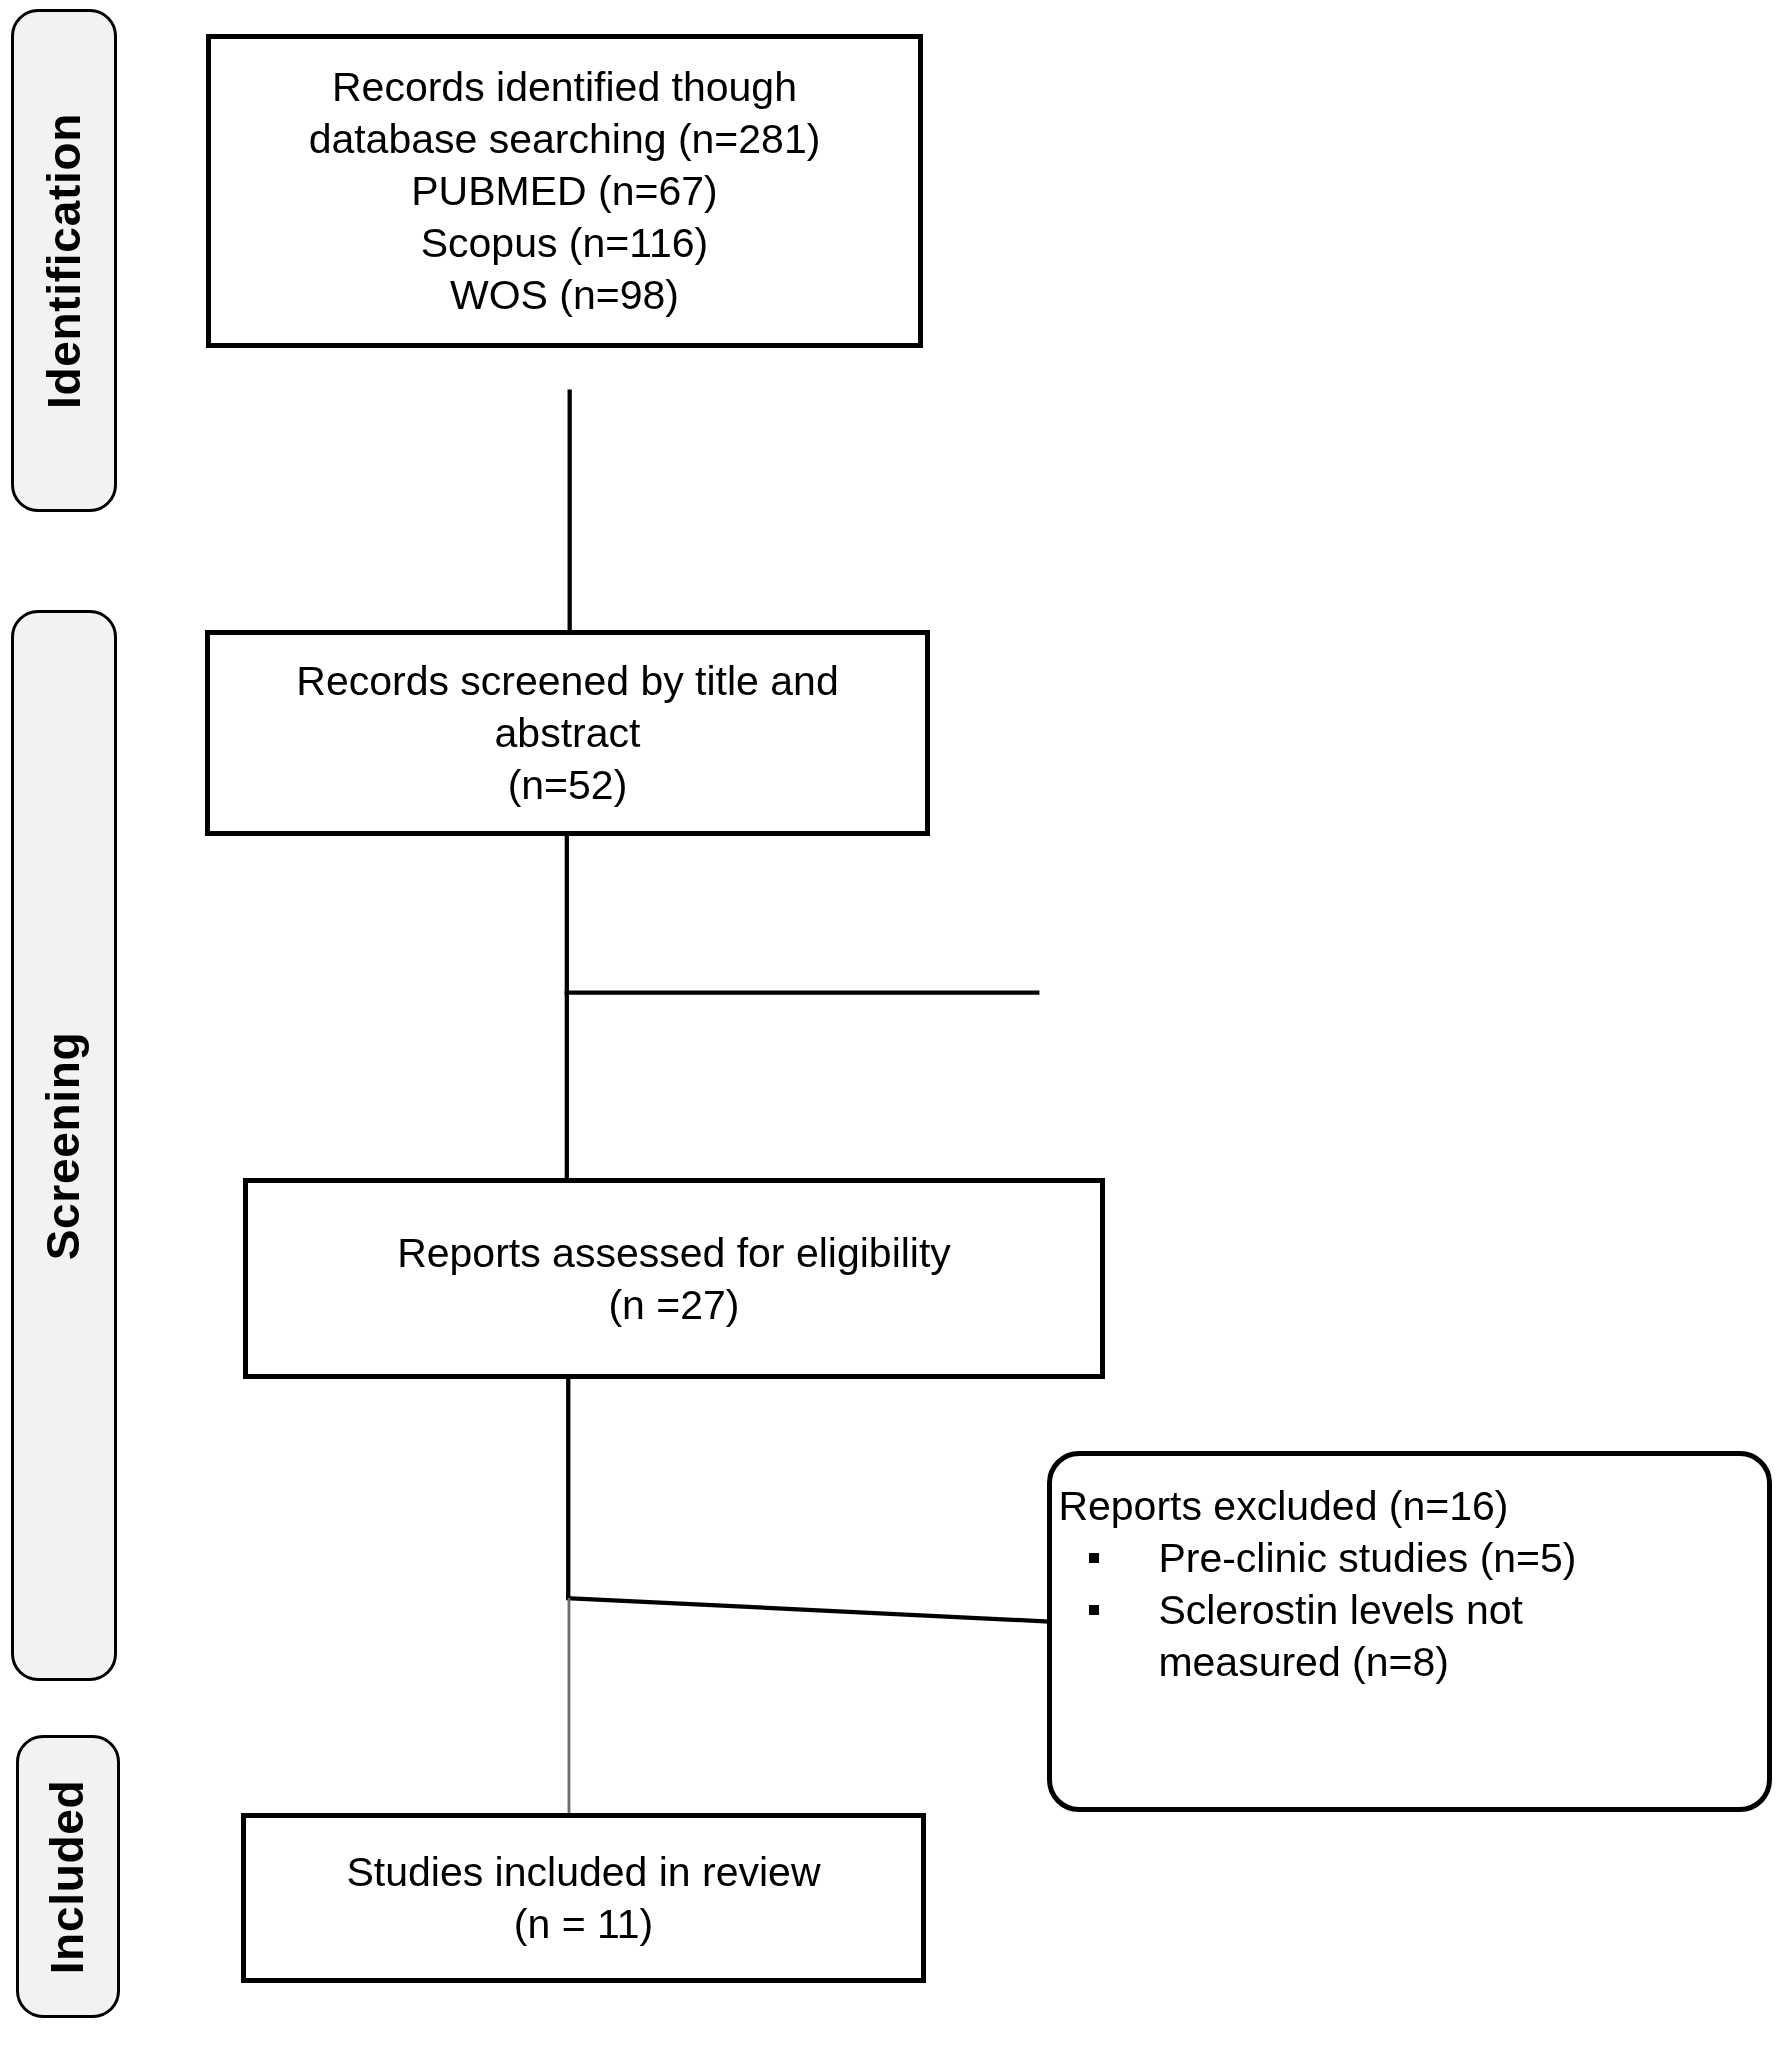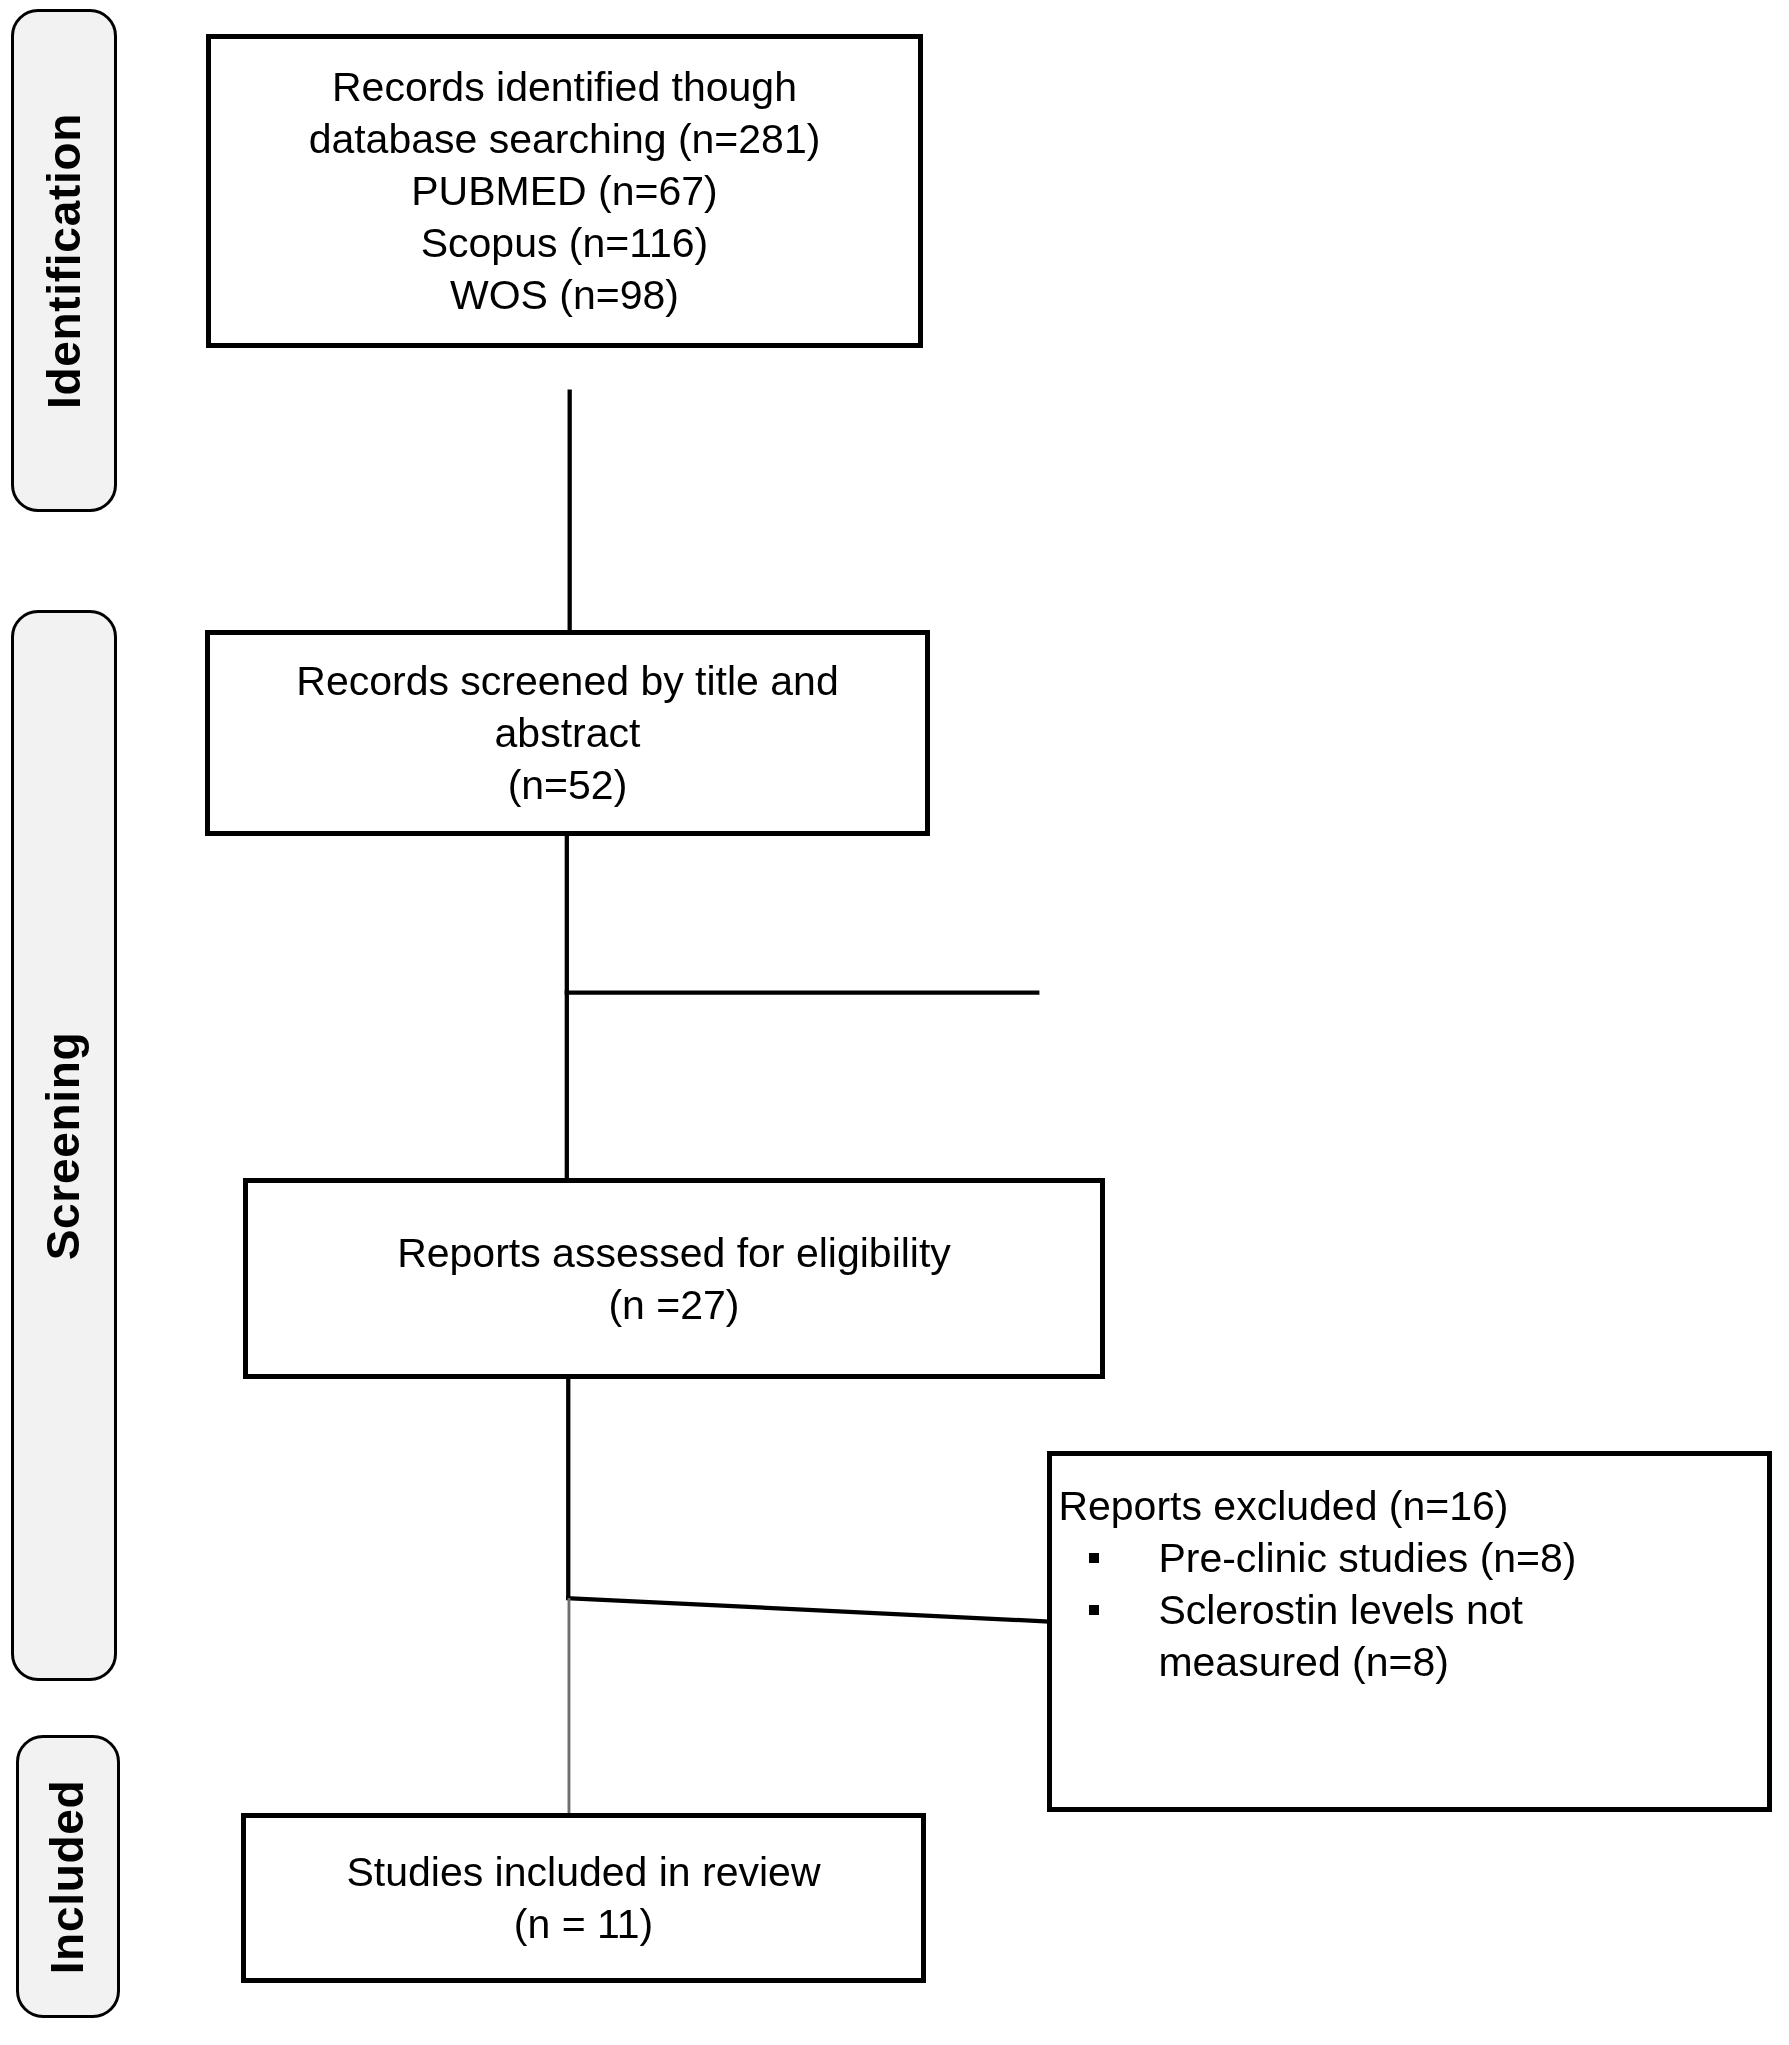--- a/index.html
+++ b/index.html
@@ -57,20 +57,21 @@
 
   #box-identified       { left: 206px;  top: 34px;   width: 717px; height: 314px; }
   #box-screened         { left: 205px;  top: 630px;  width: 725px; height: 206px; }
   #box-records-excluded { left: 1037px; top: 895px; width: 739px; height: 200px; }
   #box-assessed         { left: 202px;  top: 1178px; width: 862px; height: 201px; margin-left: 41px; }
   #box-reports-excluded {
     left: 1047px; top: 1451px; width: 725px; height: 361px;
     display: block;
     text-align: left;
     padding: 24px 10px 0 6.4px;
+    border-radius: 32px;
   }
   #box-included-review  { left: 241px;  top: 1813px; width: 685px;  height: 170px; }
 
   
   .excl-title { white-space: pre-line; }
   .bullet-row {
     display: flex;
     align-items: flex-start;
     margin-left: 31px;
   }
@@ -138,21 +139,21 @@
     <div class="box-text">Reports assessed for eligibility
 (n =27)</div>
   </div>
 
   <div class="box" id="box-reports-excluded">
     <div class="excl-title">Reports excluded (n=16)</div>
     <div class="bullet-row">
       <span class="bullet-marker-col">
           <span class="bullet-square"></span>
         </span>
-      <span class="bullet-text">Pre-clinic studies (n=8)</span>
+      <span class="bullet-text">Pre-clinic studies (n=5)</span>
     </div>
     <div class="bullet-row">
       <span class="bullet-marker-col">
           <span class="bullet-square"></span>
         </span>
       <span class="bullet-text">Sclerostin levels not
 measured (n=8)</span>
     </div>
   </div>
 

